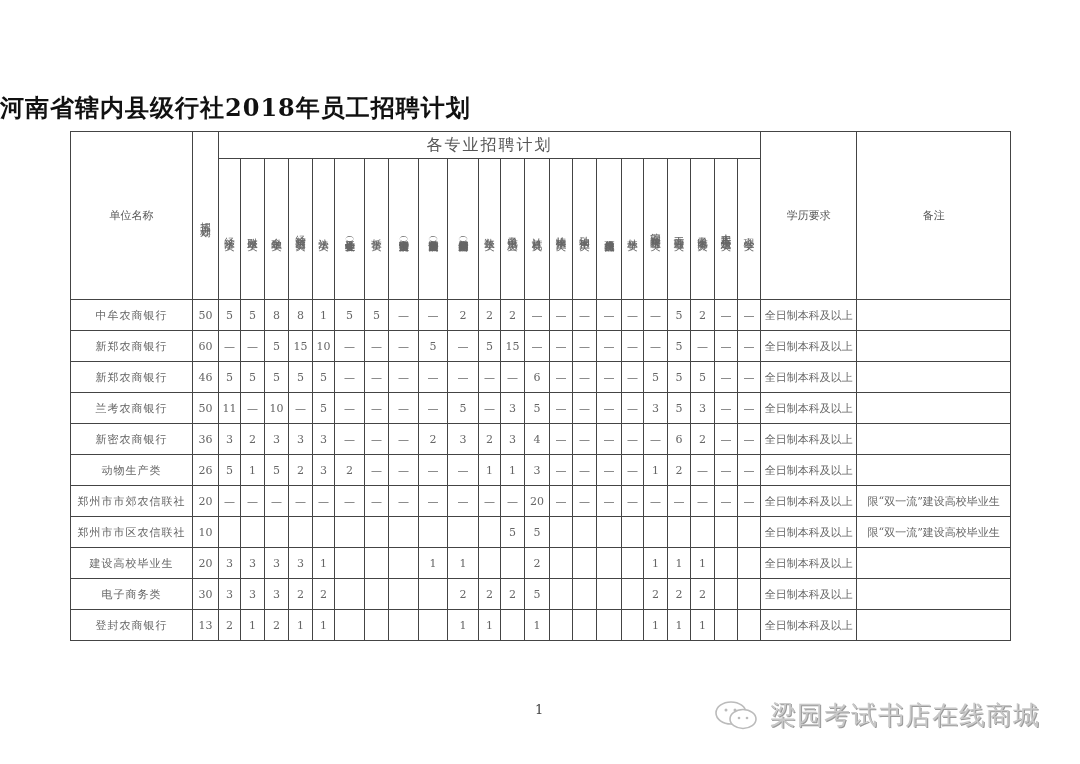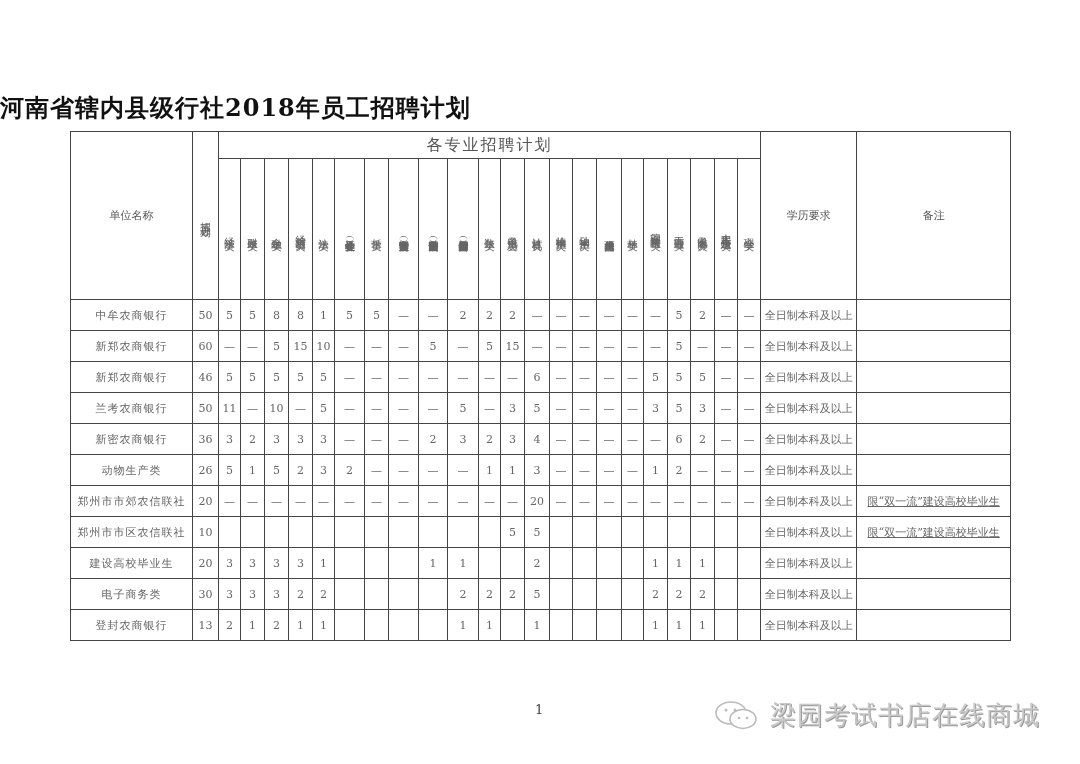--- a/index.html
+++ b/index.html
@@ -14,21 +14,21 @@
                vertical-align: middle; font-weight: normal; font-size: 11px; color: #555; }
   table.plan th.group { height: 26px; font-size: 16px; color: #555; letter-spacing: 2px; }
   table.plan th.sub { height: 140px; }
   .vert { writing-mode: vertical-rl; text-orientation: upright; display: inline-block;
           font-size: 10.5px; line-height: 13px; color: #666; letter-spacing: 1px; }
   .vert-narrow { writing-mode: vertical-rl; text-orientation: upright; display: inline-block;
           font-size: 10px; line-height: 12px; color: #666; max-height: 130px; }
   table.plan td { height: 30px; font-size: 11px; color: #666; }
   td.unit { font-size: 11px; letter-spacing: 1px; color: #666; }
   td.edu { font-size: 11px; color: #444; white-space: nowrap; text-align: left; padding-left: 2px; }
-  td.note { font-size: 11px; color: #444; white-space: nowrap; text-align: left; padding-left: 2px; text-decoration: underline; }
+  td.note { font-size: 11px; color: #444; white-space: nowrap; text-align: left; padding-left: 2px; }
   .page-num { position: absolute; left: 535px; top: 702px; font-size: 13px; color: #444; }
   .watermark { position: absolute; left: 712px; top: 698px; display: flex; align-items: center;
                font-family: "DejaVu Sans", sans-serif; font-size: 26px; color: #c8c8c8;
                text-shadow: 1px 1px 0 #9a9a9a; letter-spacing: 1px; }
   .wm-icon { width: 50px; height: 32px; margin-right: 8px; }
 </style>
 </head>
 <body>
 
 <div class="title">河南省辖内县级行社2018年员工招聘计划</div>

